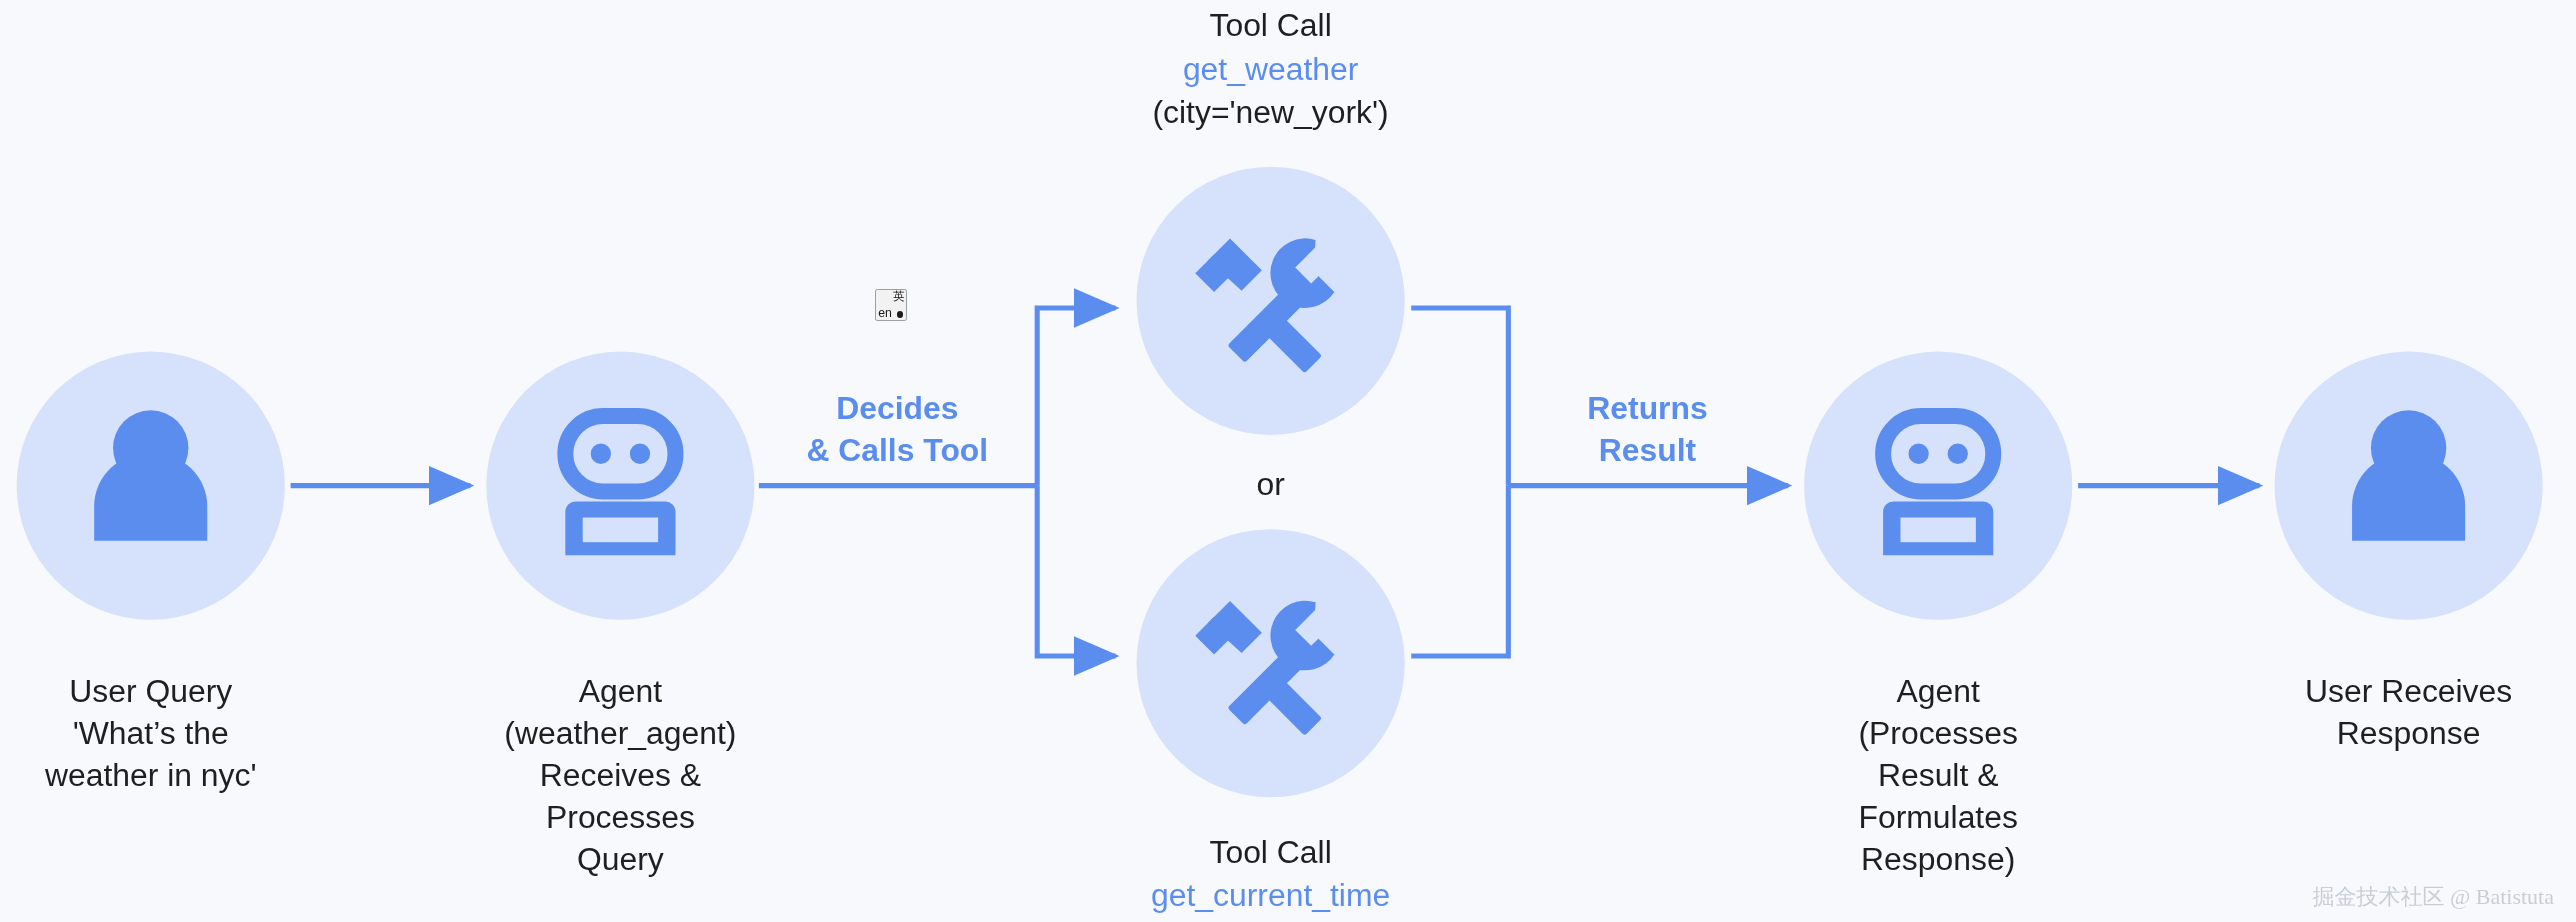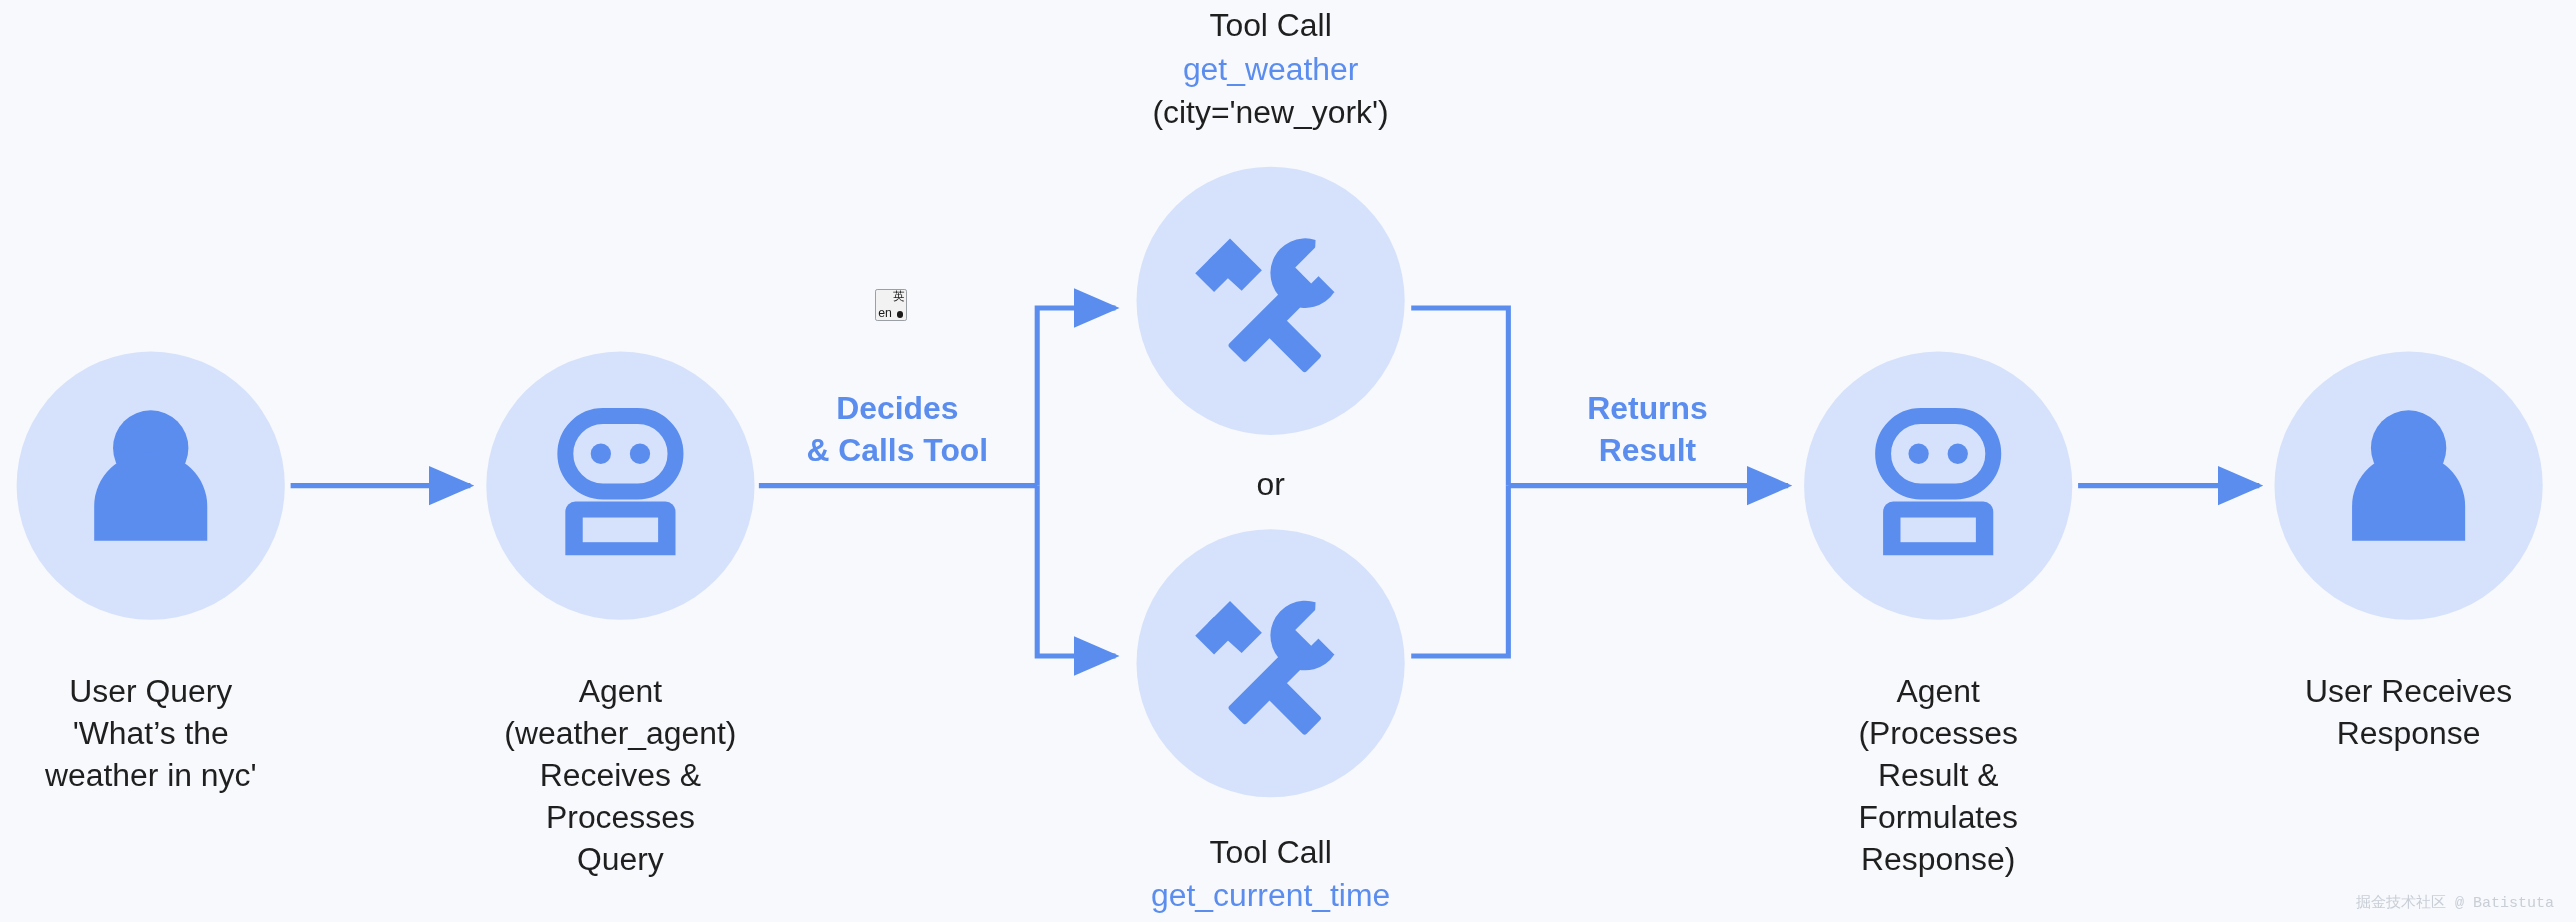--- a/index.html
+++ b/index.html
@@ -55,22 +55,22 @@
   .tool-fn {
     font-family: "Liberation Sans", sans-serif;
     font-size: 44px;
     fill: #5b8def;
     text-anchor: middle;
   }
   .watermark {
     position: absolute;
     right: 22px;
     bottom: 10.2px;
-    font-family: Liberation Mono, monospace;
-    font-size: 15px;
+    font-family: Liberation Serif, serif;
+    font-size: 22px;
     color: #c9ced6;
     white-space: nowrap;
   }
   .ime-badge {
     position: absolute;
     left: 875px;
     top: 289px;
     width: 32px;
     height: 32px;
     background: #f2f2f2;

